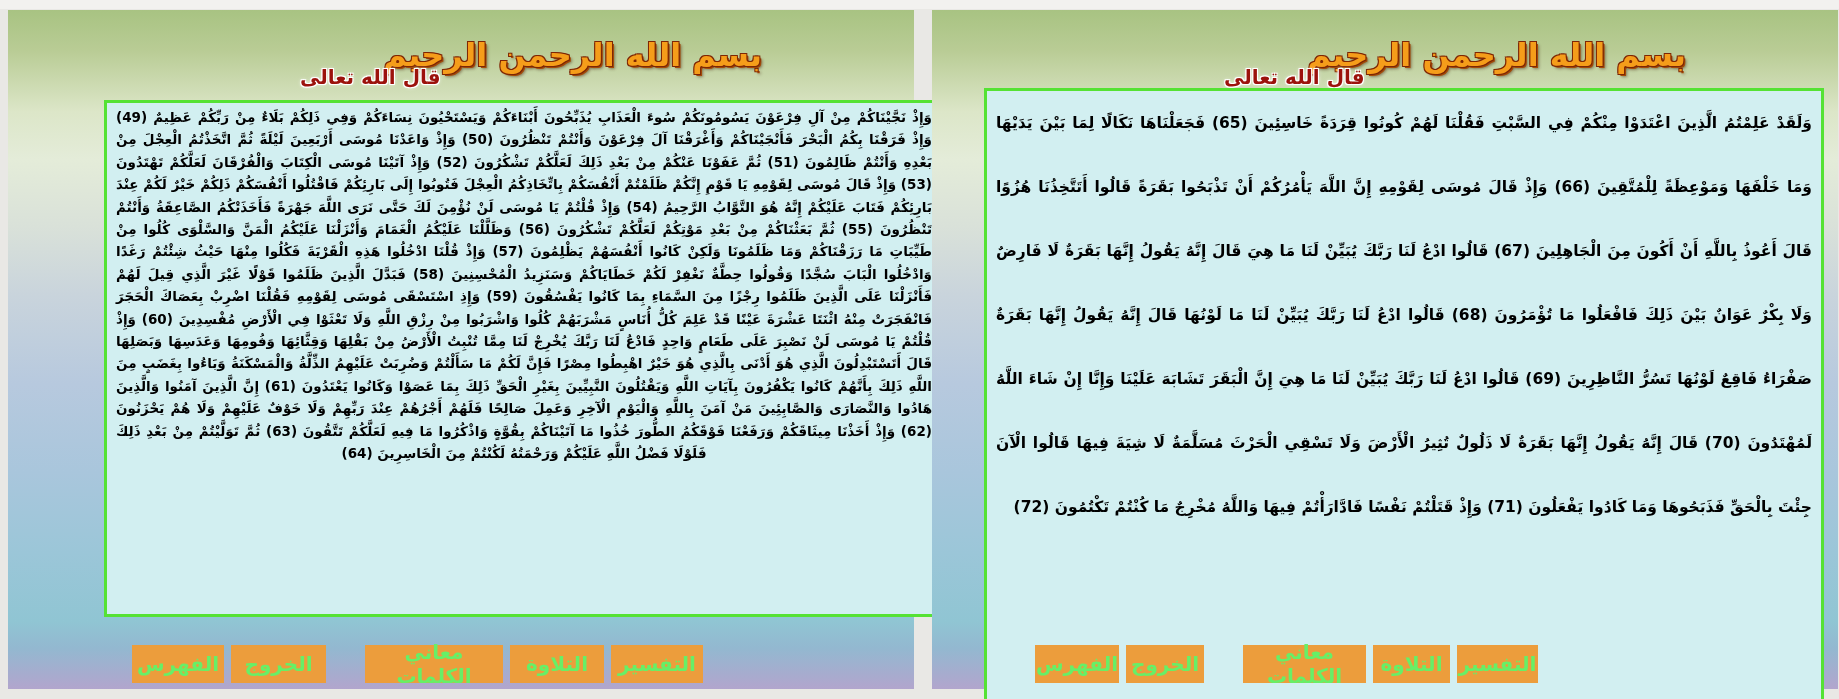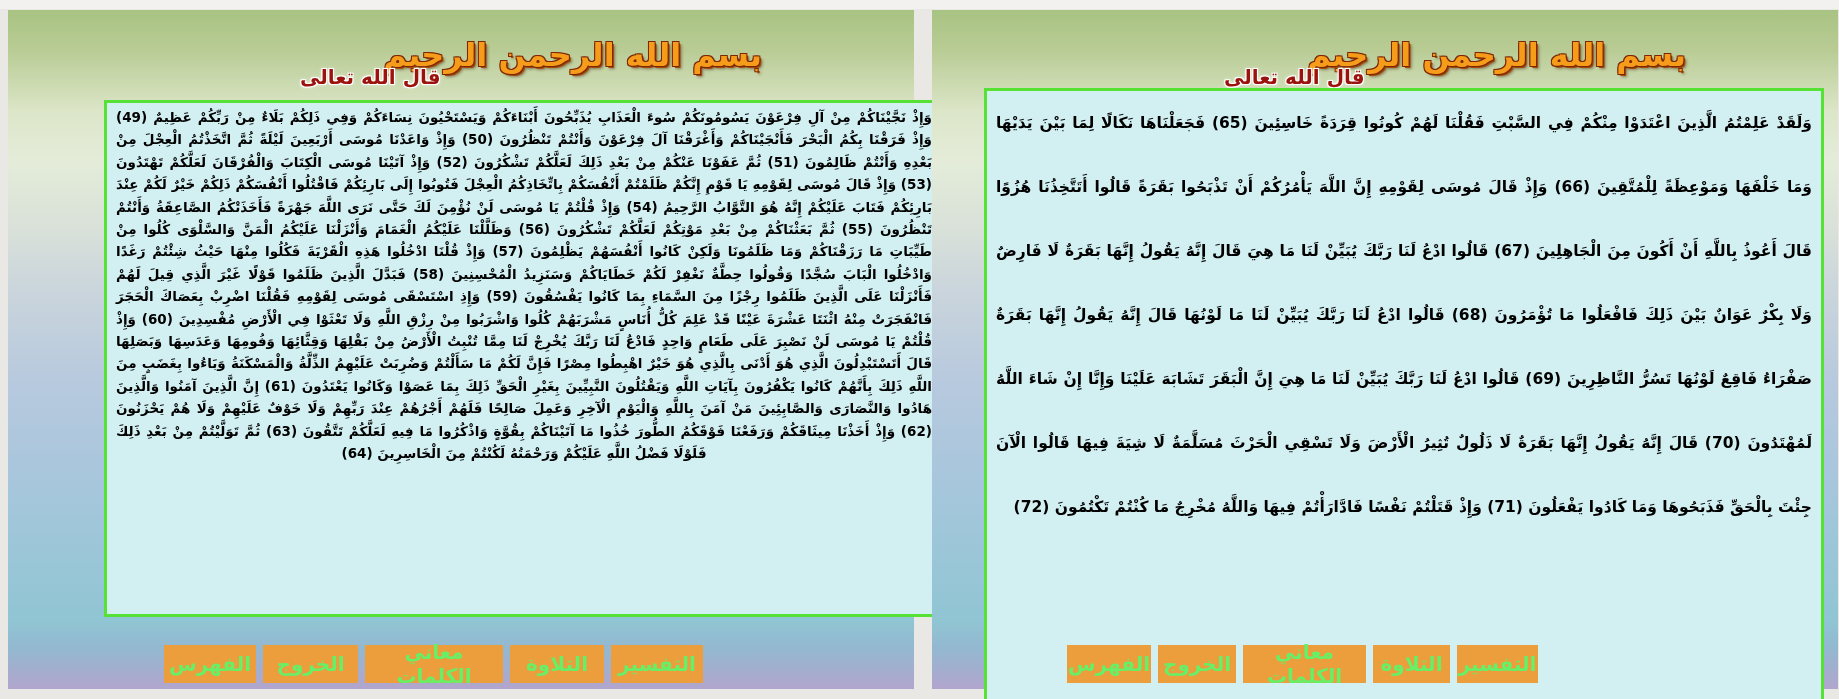--- a/index.html
+++ b/index.html
@@ -90,21 +90,21 @@
     color:#67ef67;
     font-family:"DejaVu Sans", sans-serif;
     font-size:20px;font-weight:bold;
     height:38px;
     display:flex;align-items:center;justify-content:center;
     cursor:pointer;
     padding:0;
   }
   .w-tafsir{width:92px;text-align:center;}
   .w-tilawah{width:94px;text-align:right;}
-  .w-maani{width:138px;}
+  .w-maani{width:138px;margin-left:32px;}
   .w-exit{width:95px;text-align:right;}
   .w-index{width:92px;}
   #panel-right .w-tafsir{width:81px;}
   #panel-right .w-tilawah{width:77px;}
   #panel-right .w-maani{width:123px;}
   #panel-right .w-exit{width:78px;}
   #panel-right .w-index{width:84px;}
 </style>
 </head>
 <body>

